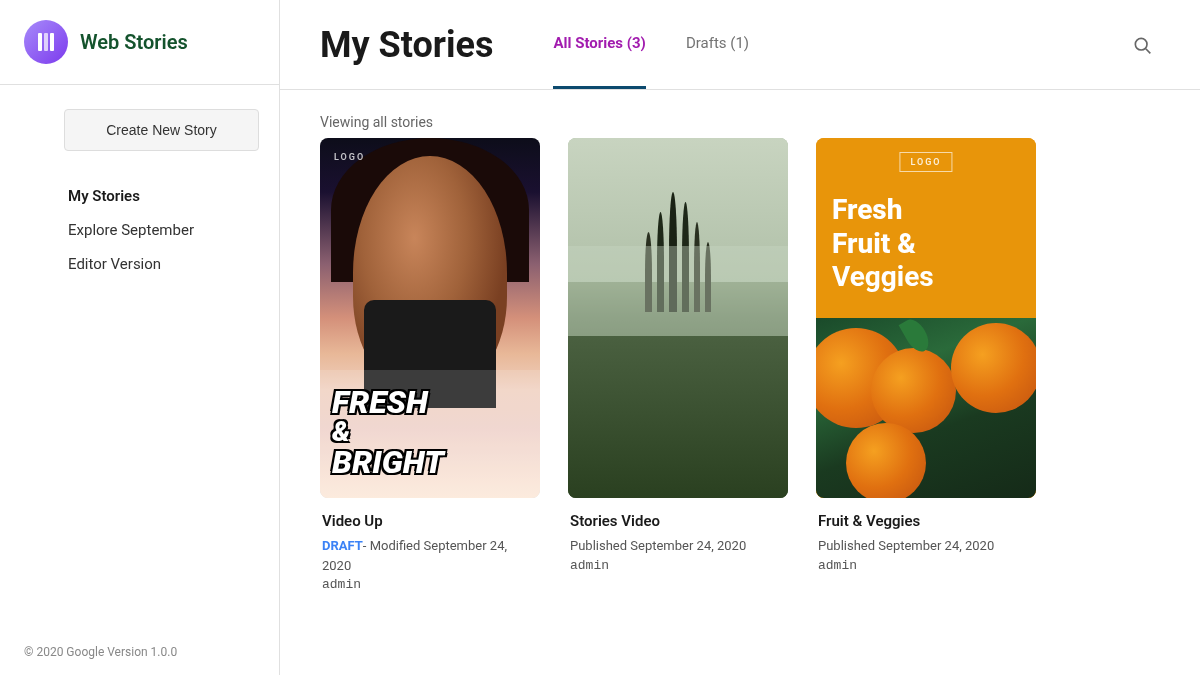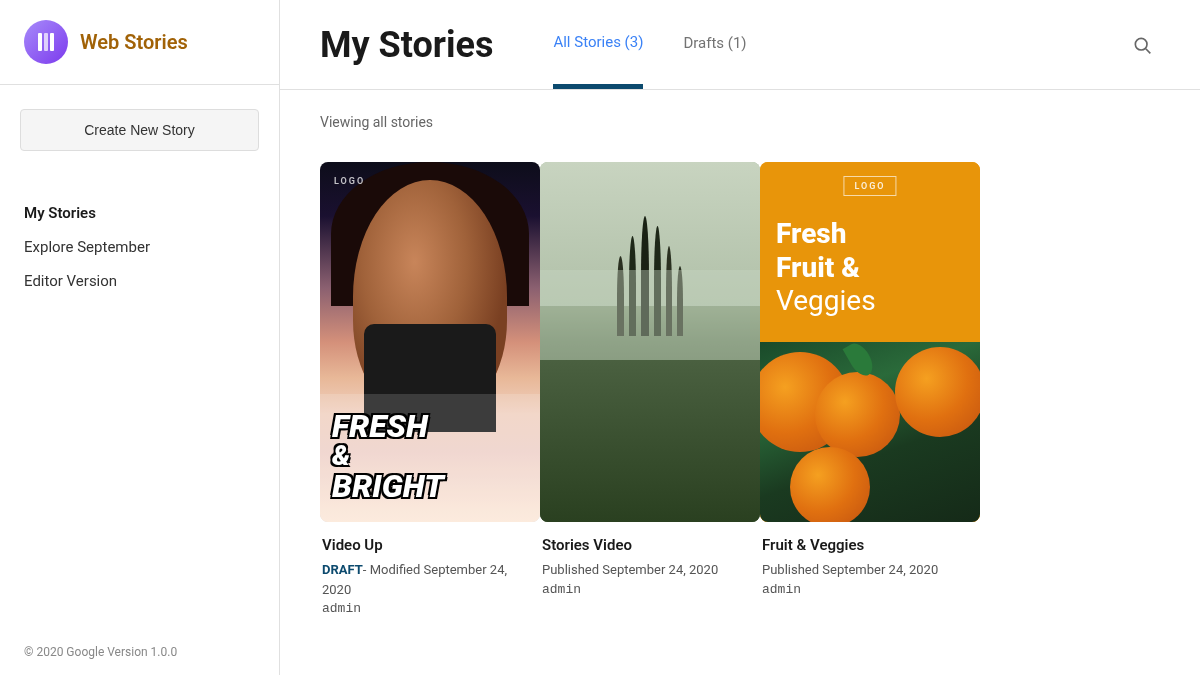--- a/index.html
+++ b/index.html
@@ -50,28 +50,29 @@
     }
 
     .logo-icon svg {
       width: 24px;
       height: 24px;
     }
 
     .app-title {
       font-size: 20px;
       font-weight: 600;
-      color: #a16207;
+      color: #14532d;
     }
 
     .sidebar-content {
       padding: 24px 20px;
       display: flex;
       flex-direction: column;
-      gap: 17px;
+      gap: 0;
+      margin-left: 44px;
     }
 
     .create-story-btn {
       display: block;
       width: 100%;
       padding: 12px 20px;
       background: #f5f5f5;
       border: 1px solid #ddd;
       border-radius: 4px;
       font-size: 14px;
@@ -145,23 +146,23 @@
       cursor: pointer;
       height: 100%;
       display: flex;
       align-items: center;
       border-bottom: 3px solid transparent;
       padding-bottom: 0;
       position: relative;
     }
 
     .tab.active {
-      color: #3b82f6;
-      font-weight: 400;
-      border-bottom: 5px solid #0c4a6e;
+      color: #a21caf;
+      font-weight: 700;
+      border-bottom: 3px solid #0c4a6e;
     }
 
     .header-actions {
       margin-left: auto;
       display: flex;
       align-items: center;
       gap: 16px;
     }
 
     .search-icon-btn {
@@ -176,26 +177,27 @@
     
     .stories-area {
       flex: 1;
       padding: 24px 40px;
       overflow-y: auto;
     }
 
     .viewing-label {
       font-size: 14px;
       color: #666;
-      margin-bottom: 32px;
+      margin-bottom: 8px;
     }
 
     .stories-grid {
       display: grid;
       grid-template-columns: repeat(3, 220px);
+      gap: 28px;
     }
 
     .story-card {
       display: flex;
       flex-direction: column;
       cursor: pointer;
     }
 
     .story-thumbnail {
       width: 220px;
@@ -268,21 +270,21 @@
     }
 
     .story-meta {
       font-size: 13px;
       color: #555;
       line-height: 1.5;
     }
 
     .story-meta .draft-badge {
       font-weight: 700;
-      color: #0c4a6e;
+      color: #3b82f6;
       text-align: right;
     }
 
     .story-meta .author {
       display: block;
       color: #555;
       font-family: Liberation Mono, monospace;
     }
 
     
@@ -447,21 +449,21 @@
         <div class="story-card">
           <div class="story-thumbnail thumb-fruit">
 
             <div style="position:absolute;top:0;left:0;right:0;bottom:0;background:#e8950a;"></div>
 
             <div style="position:absolute;top:14px;left:50%;transform:translateX(-50%);border:1.5px solid rgba(255,255,255,0.65);padding:4px 10px;font-size:9px;letter-spacing:2px;color:rgba(255,255,255,0.85);font-weight:600;white-space:nowrap;">LOGO</div>
 
             <div style="position:absolute;top:55px;left:16px;right:16px;">
               <div style="font-size:28px;font-weight:800;color:#fff;line-height:1.2;">Fresh</div>
               <div style="font-size:28px;font-weight:800;color:#fff;line-height:1.2;">Fruit &amp;</div>
-              <div style="font-size:28px;font-weight:400;color:#fff;line-height:1.2;">Veggies</div>
+              <div style="font-size:28px;font-weight:700;color:#fff;line-height:1.2;">Veggies</div>
             </div>
 
             <div style="position:absolute;bottom:0;left:0;right:0;height:50%;">
 
               <div style="width:100%;height:100%;background:linear-gradient(160deg,#1a4a2a 0%,#2a6a3a 30%,#1a3a20 60%,#152a18 100%);"></div>
 
               <div style="position:absolute;top:10px;left:-10px;width:100px;height:100px;border-radius:50%;background:radial-gradient(circle at 35% 35%,#f5a020,#e07010,#c05010);"></div>
               <div style="position:absolute;top:30px;left:55px;width:85px;height:85px;border-radius:50%;background:radial-gradient(circle at 35% 35%,#f5a020,#e07010,#c05010);"></div>
               <div style="position:absolute;top:5px;right:-5px;width:90px;height:90px;border-radius:50%;background:radial-gradient(circle at 35% 35%,#f5a020,#e07010,#c05010);"></div>
               <div style="position:absolute;bottom:-5px;left:30px;width:80px;height:80px;border-radius:50%;background:radial-gradient(circle at 35% 35%,#f5a020,#e07010,#c05010);"></div>

